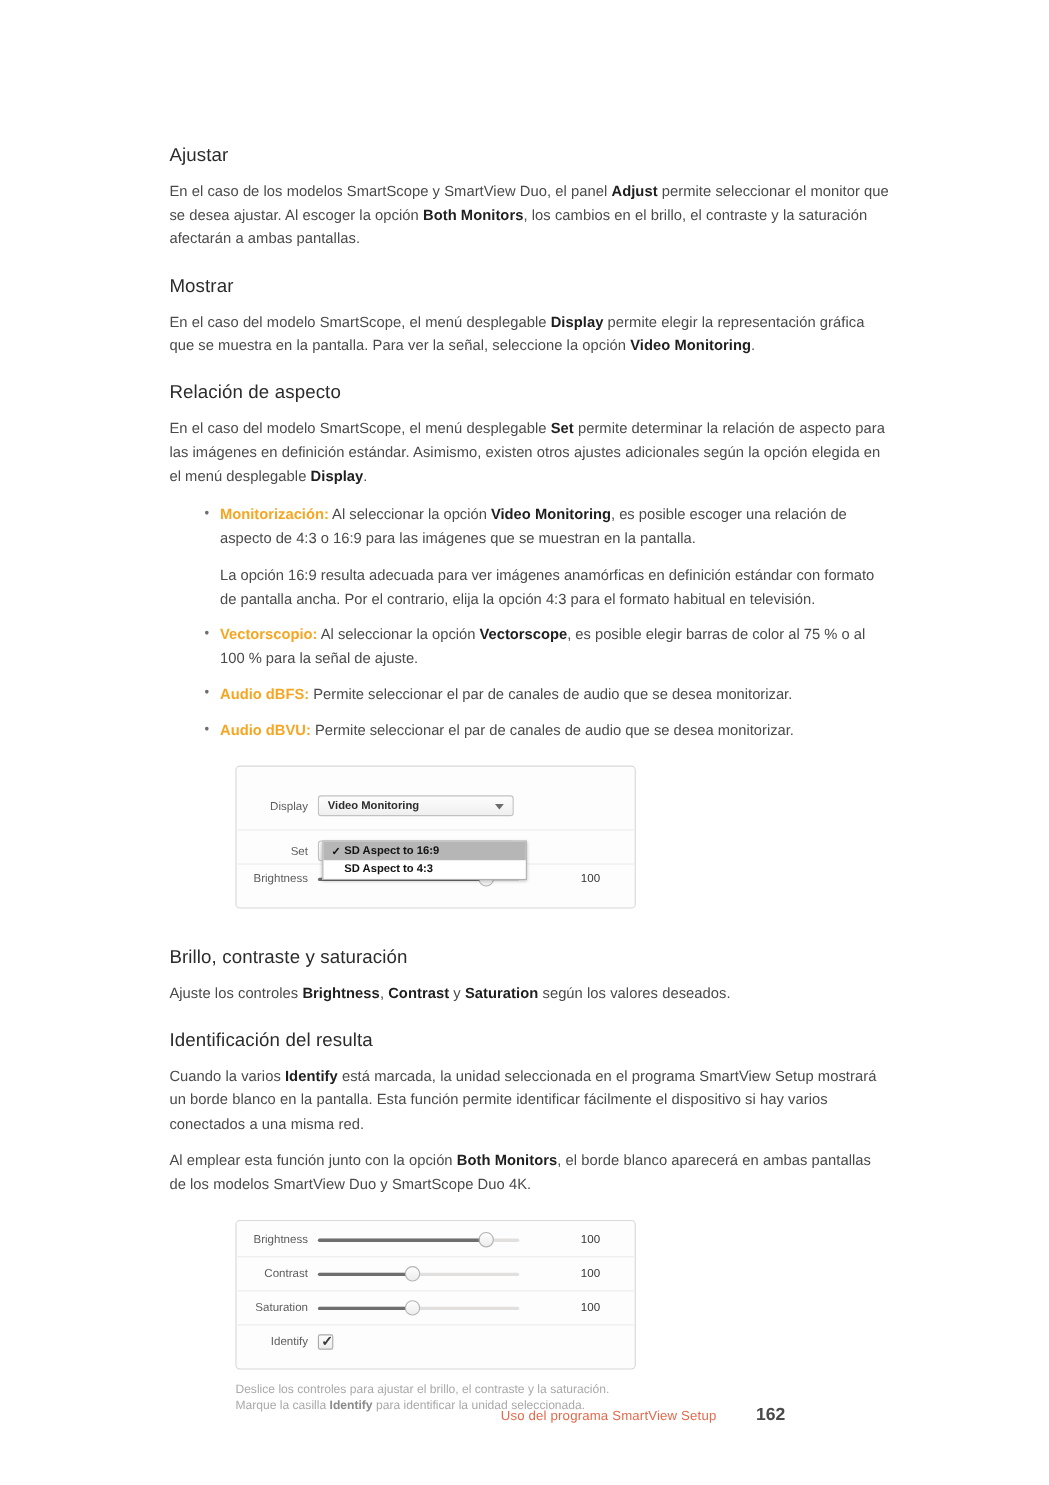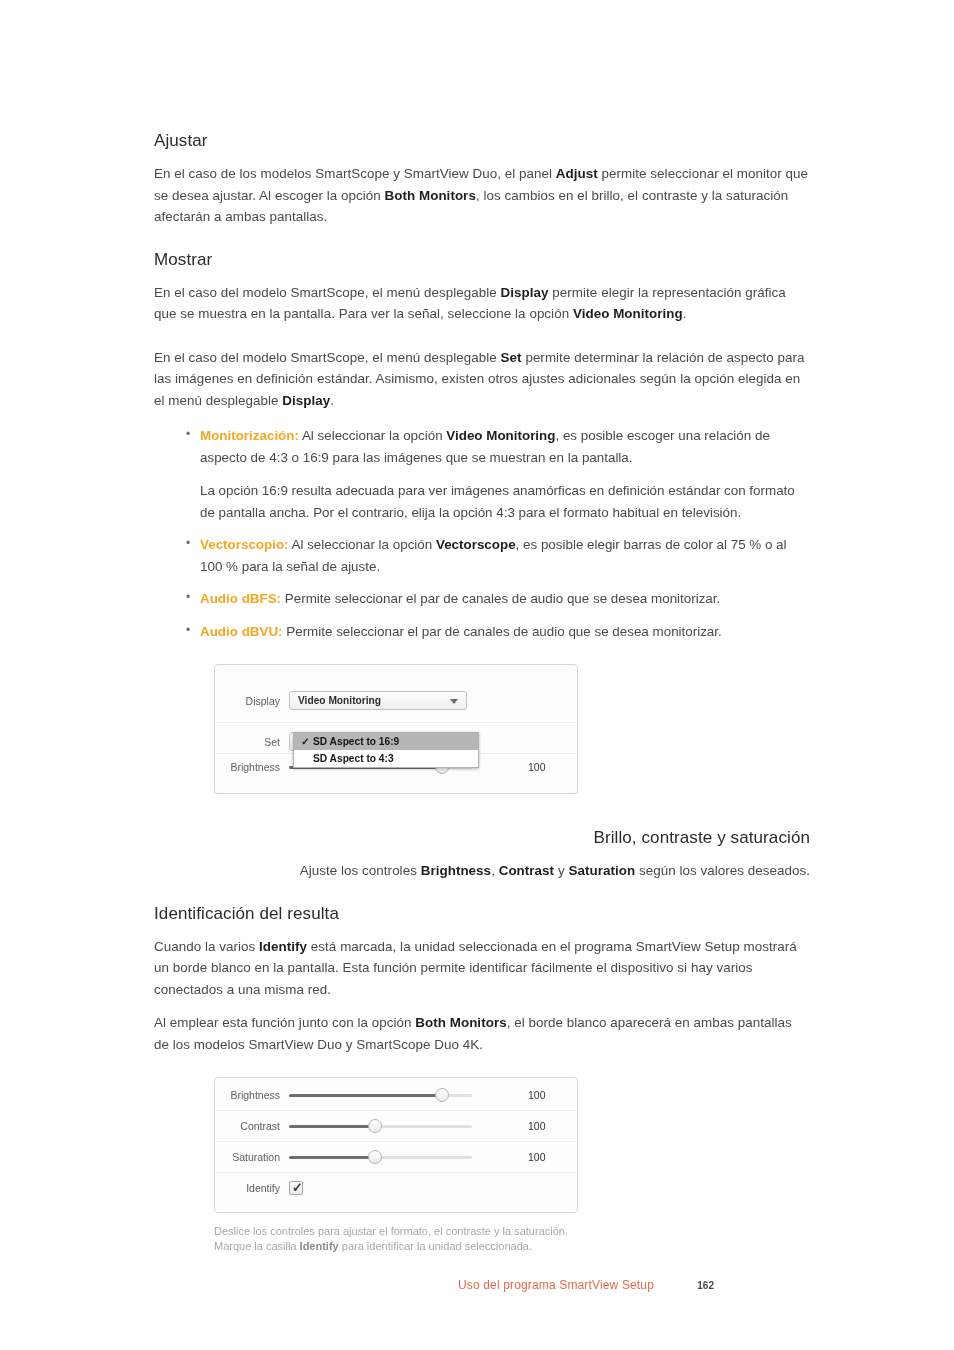--- a/index.html
+++ b/index.html
@@ -254,21 +254,21 @@
     display: flex;
     justify-content: flex-end;
     align-items: baseline;
   }
   .footer-title {
     font-size: 12px;
     color: #e4694b;
     letter-spacing: 0.15px;
   }
   .footer-page {
-    font-size: 10px;
+    font-size: 16px;
     font-weight: 700;
     color: #4a4a4a;
     margin-left: 36px;
     min-width: 24px;
     text-align: right;
   }
 </style>
 </head>
 <body>
 
@@ -280,20 +280,21 @@
       <h2 class="section-heading">Ajustar</h2>
       <p class="body-text"><span>En el caso de los modelos SmartScope y SmartView Duo, el panel </span><b>Adjust</b><span> permite seleccionar el monitor que se desea ajustar. Al escoger la opción </span><b>Both Monitors</b><span>, los cambios en el brillo, el contraste y la saturación afectarán a ambas pantallas.</span></p>
     </div>
 
     <div class="block">
       <h2 class="section-heading">Mostrar</h2>
       <p class="body-text"><span>En el caso del modelo SmartScope, el menú desplegable </span><b>Display</b><span> permite elegir la representación gráfica que se muestra en la pantalla. Para ver la señal, seleccione la opción </span><b>Video Monitoring</b><span>.</span></p>
     </div>
 
     <div class="block">
+      <h2 class="section-heading">Relación de aspecto</h2>
       <p class="body-text"><span>En el caso del modelo SmartScope, el menú desplegable </span><b>Set</b><span> permite determinar la relación de aspecto para las imágenes en definición estándar. Asimismo, existen otros ajustes adicionales según la opción elegida en el menú desplegable </span><b>Display</b><span>.</span></p>
 
       <ul class="bullets">
         <li>
           <span class="term">Monitorización:</span><span><span> Al seleccionar la opción </span><b>Video Monitoring</b><span>, es posible escoger una relación de aspecto de 4:3 o 16:9 para las imágenes que se muestran en la pantalla.</span></span>
           <p class="sub">La opción 16:9 resulta adecuada para ver imágenes anamórficas en definición estándar con formato de pantalla ancha. Por el contrario, elija la opción 4:3 para el formato habitual en televisión.</p>
         </li>
         <li>
           <span class="term">Vectorscopio:</span><span><span> Al seleccionar la opción </span><b>Vectorscope</b><span>, es posible elegir barras de color al 75 % o al 100 % para la señal de ajuste.</span></span>
         </li>
@@ -345,21 +346,21 @@
             <div class="slider-track"></div>
             <div class="slider-fill" style="width:153px;"></div>
             <div class="slider-knob" style="left:146px;"></div>
           </div>
           <span class="slider-value" style="margin-left:56px;">100</span>
         </div>
 
       </div>
     </div>
 
-    <div class="block" style="margin-top:34px;text-align:right;">
+    <div class="block" style="margin-top:34px;">
       <h2 class="section-heading">Brillo, contraste y saturación</h2>
       <p class="body-text"><span>Ajuste los controles </span><b>Brightness</b><span>, </span><b>Contrast</b><span> y </span><b>Saturation</b><span> según los valores deseados.</span></p>
     </div>
 
     <div class="block">
       <h2 class="section-heading">Identificación del resulta</h2>
       <p class="body-text"><span>Cuando la varios </span><b>Identify</b><span> está marcada, la unidad seleccionada en el programa SmartView Setup mostrará un borde blanco en la pantalla. Esta función permite identificar fácilmente el dispositivo si hay varios conectados a una misma red.</span></p>
       <p class="body-text"><span>Al emplear esta función junto con la opción </span><b>Both Monitors</b><span>, el borde blanco aparecerá en ambas pantallas de los modelos SmartView Duo y SmartScope Duo 4K.</span></p>
     </div>
 
@@ -401,21 +402,21 @@
         </div>
 
         <div class="row" style="left:0; top:103px;">
           <span class="field-label">Identify</span>
           <div class="checkbox">
             <span class="tick">✓</span>
           </div>
         </div>
 
       </div>
-      <div class="figure-caption" style="margin-left:60px;"><span>Deslice los controles para ajustar el formato, el contraste y la saturación.</span><br><span>Marque la casilla </span><b>Identify</b><span> para identificar la unidad seleccionada.</span></div>
+      <div class="figure-caption" style="margin-left:60px;"><span>Deslice los controles para ajustar el brillo, el contraste y la saturación.</span><br><span>Marque la casilla </span><b>Identify</b><span> para identificar la unidad seleccionada.</span></div>
     </div>
 
   </div>
 
   <div class="footer">
     <span class="footer-title">Uso del programa SmartView Setup</span>
     <span class="footer-page">162</span>
   </div>
 
 </div>

